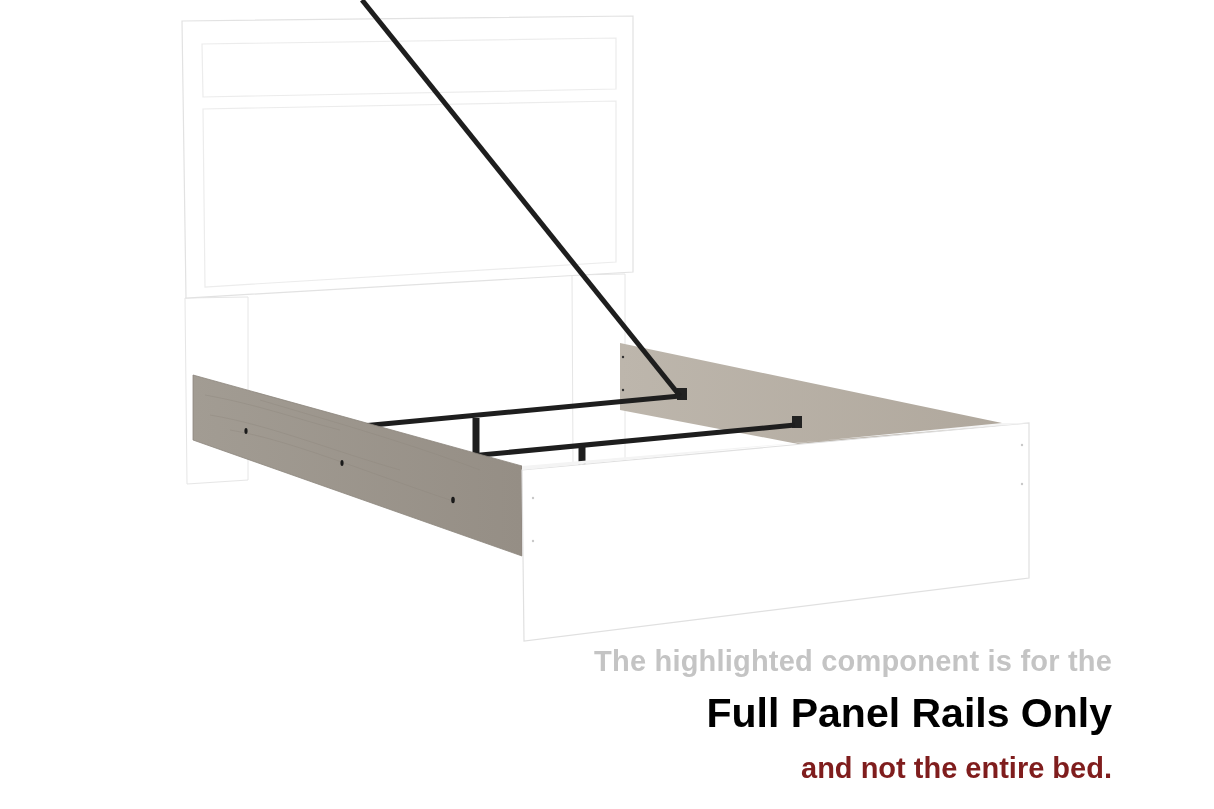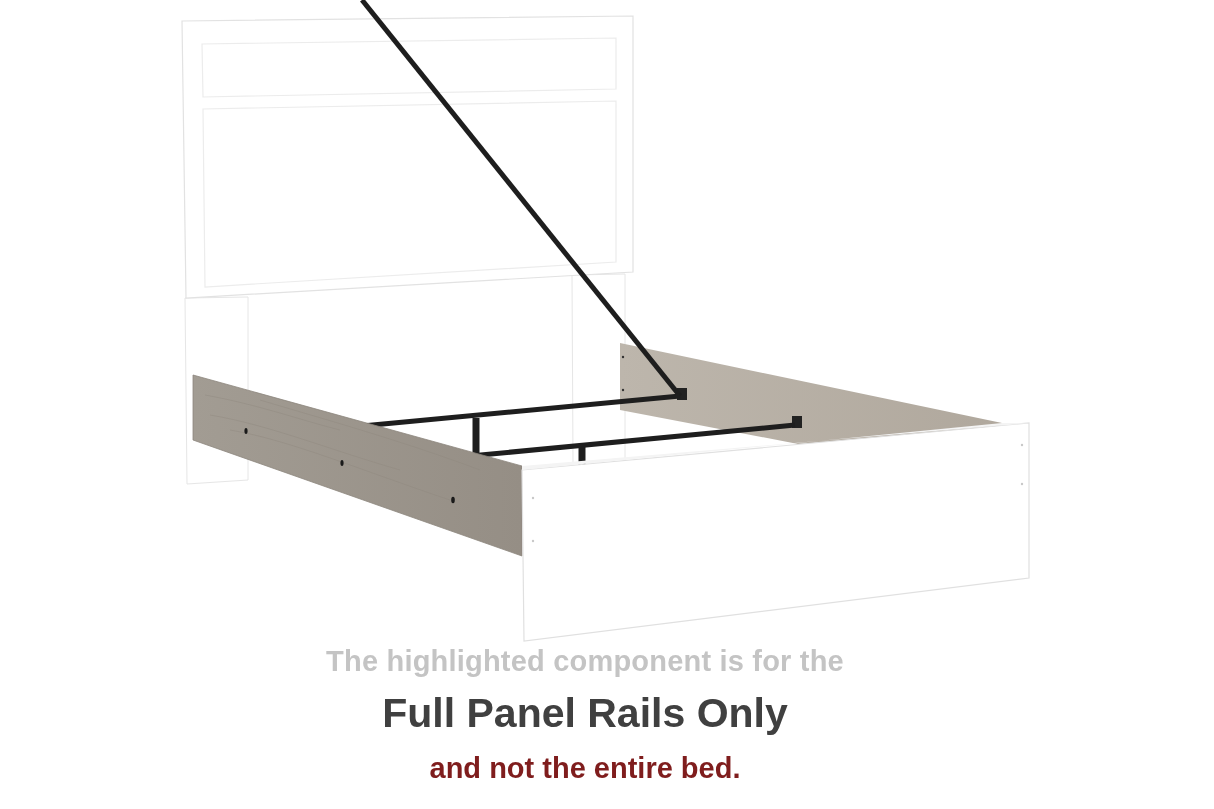--- a/index.html
+++ b/index.html
@@ -18,35 +18,34 @@
       position: absolute;
       left: 0;
       top: 0;
       width: 1214px;
       height: 809px;
     }
     .caption {
       position: absolute;
       left: 0;
       width: 1112px;
-      text-align: center;
+      text-align: right;
       font-weight: bold;
       white-space: nowrap;
-      margin-left: 29px;
     }
     .caption-line-1 {
       top: 645px;
       font-size: 29px;
       color: #c4c4c4;
       letter-spacing: 0.2px;
     }
     .caption-line-2 {
       top: 690px;
       font-size: 41px;
-      color: #404040;
+      color: #000000;
     }
     .caption-line-3 {
       top: 752px;
       font-size: 29px;
       color: #7f1d1d;
     }
   </style>
 </head>
 <body>
 

